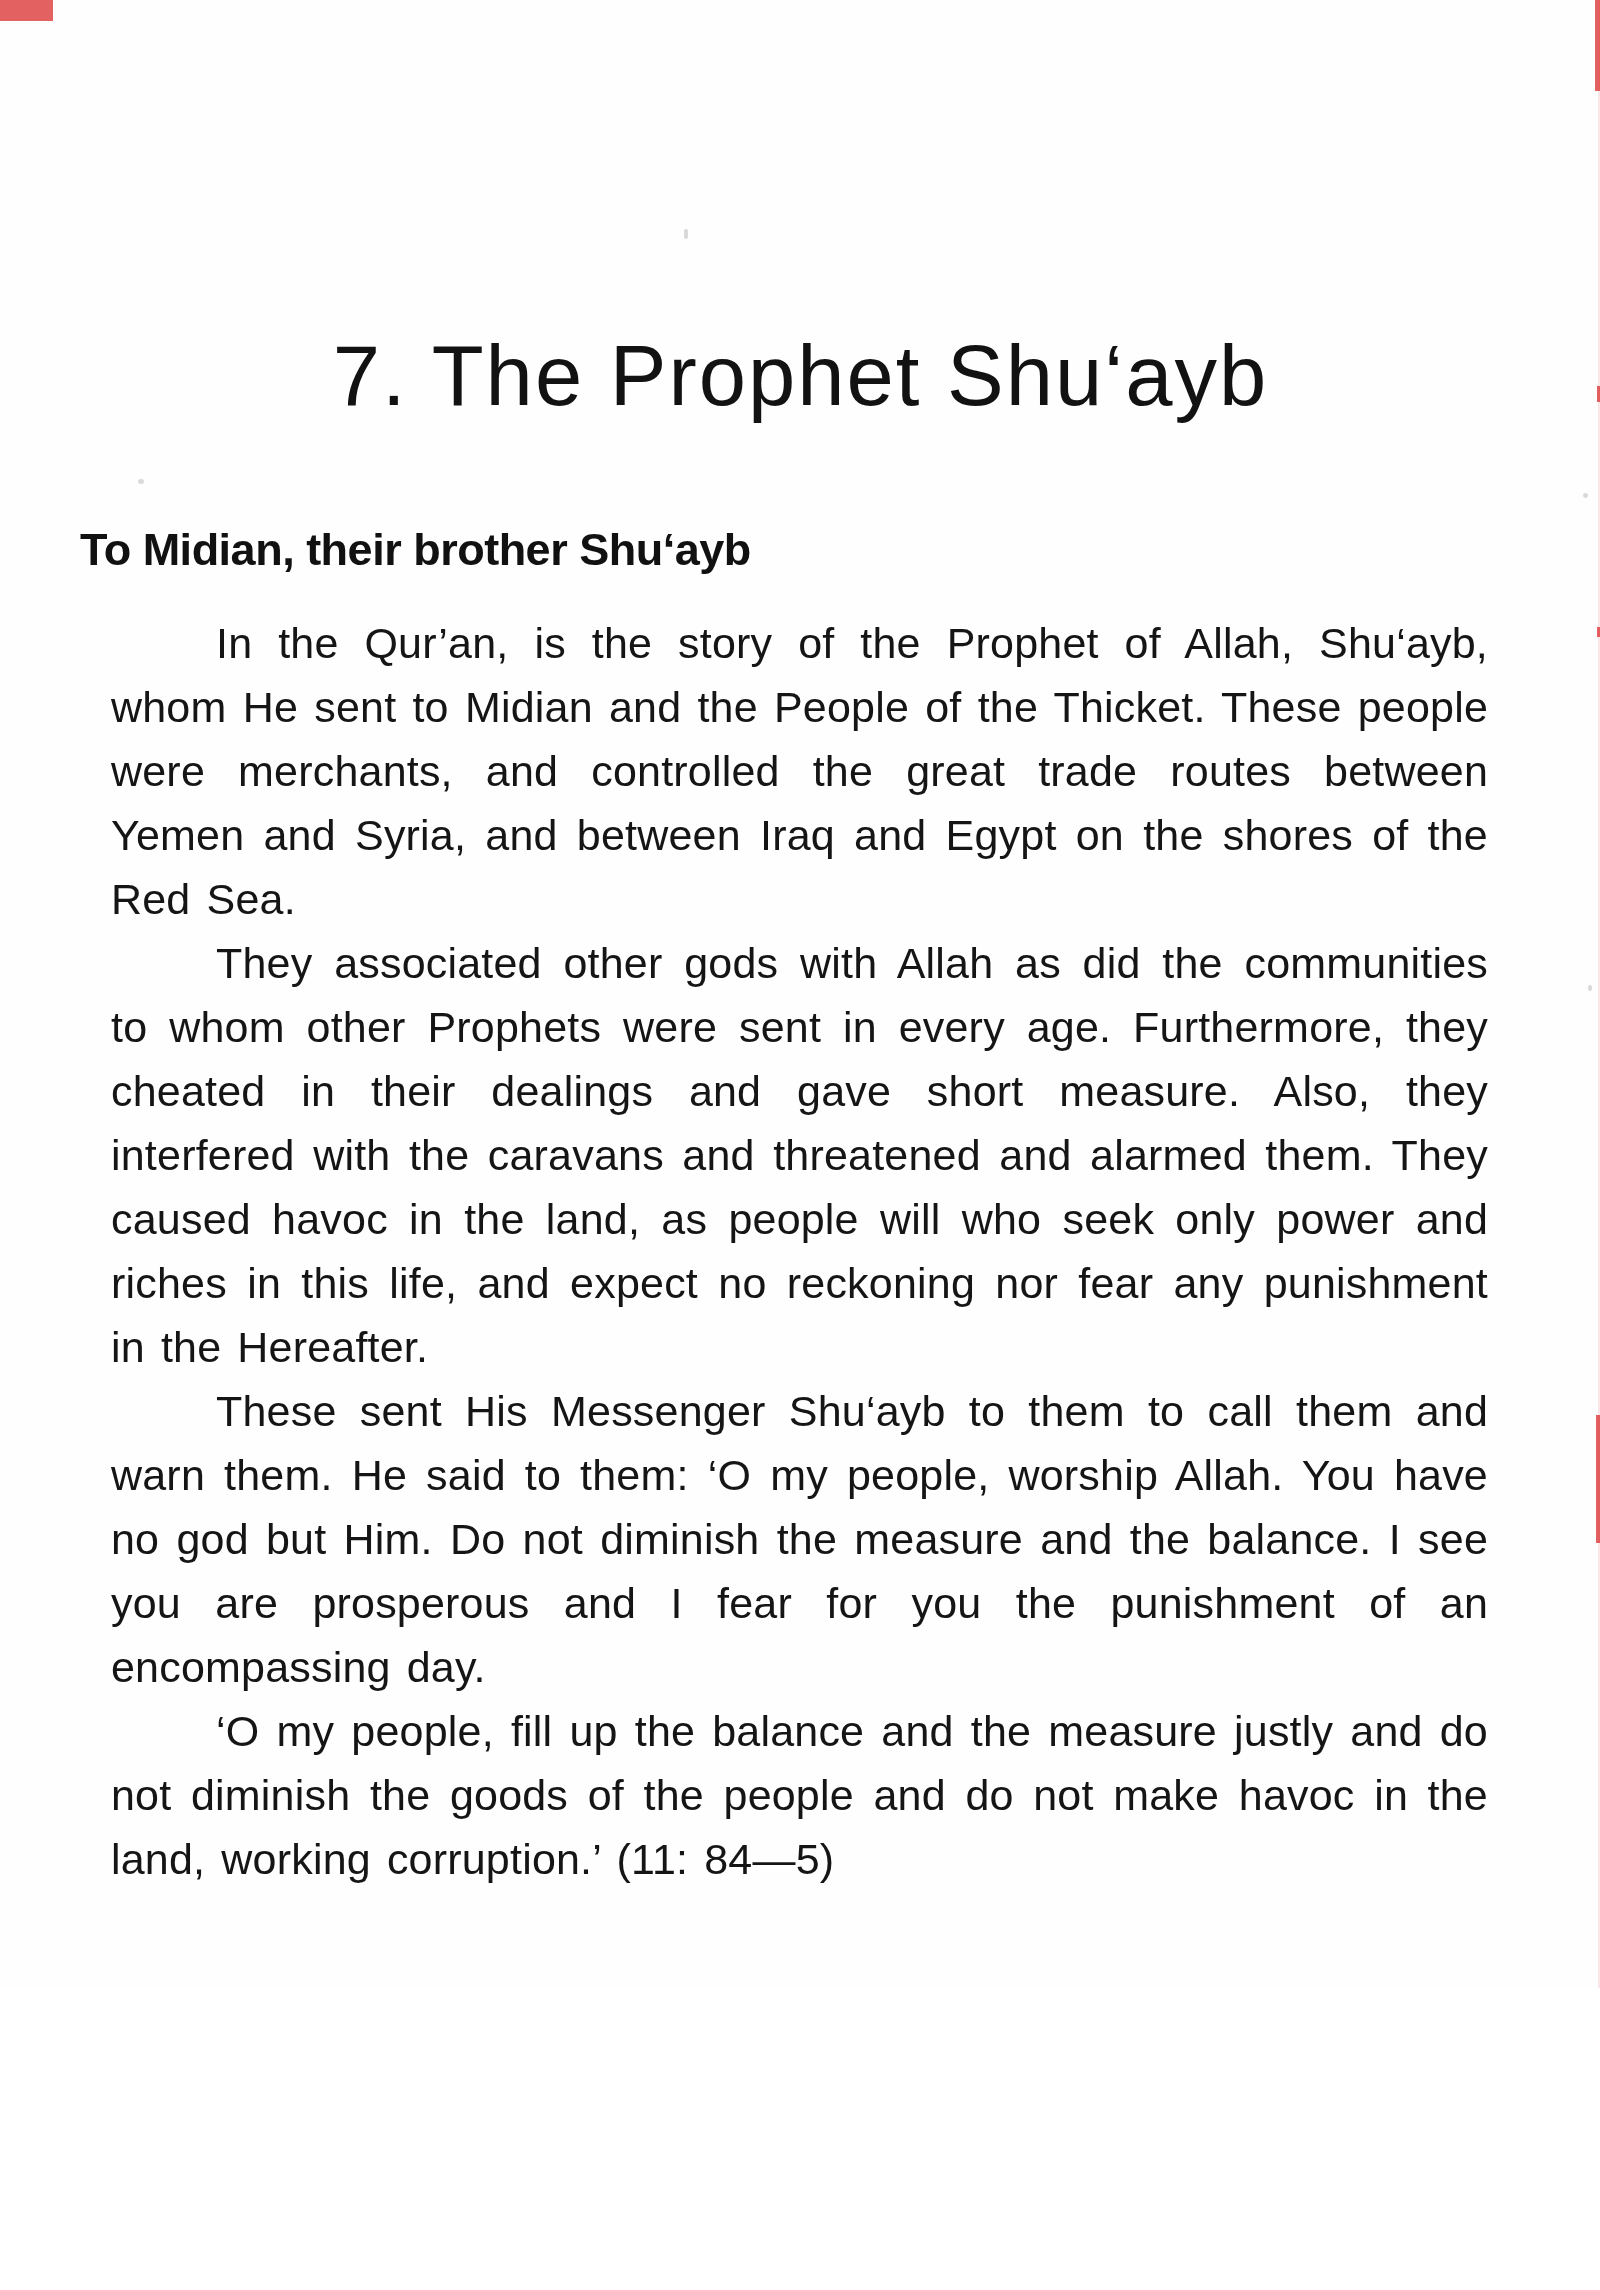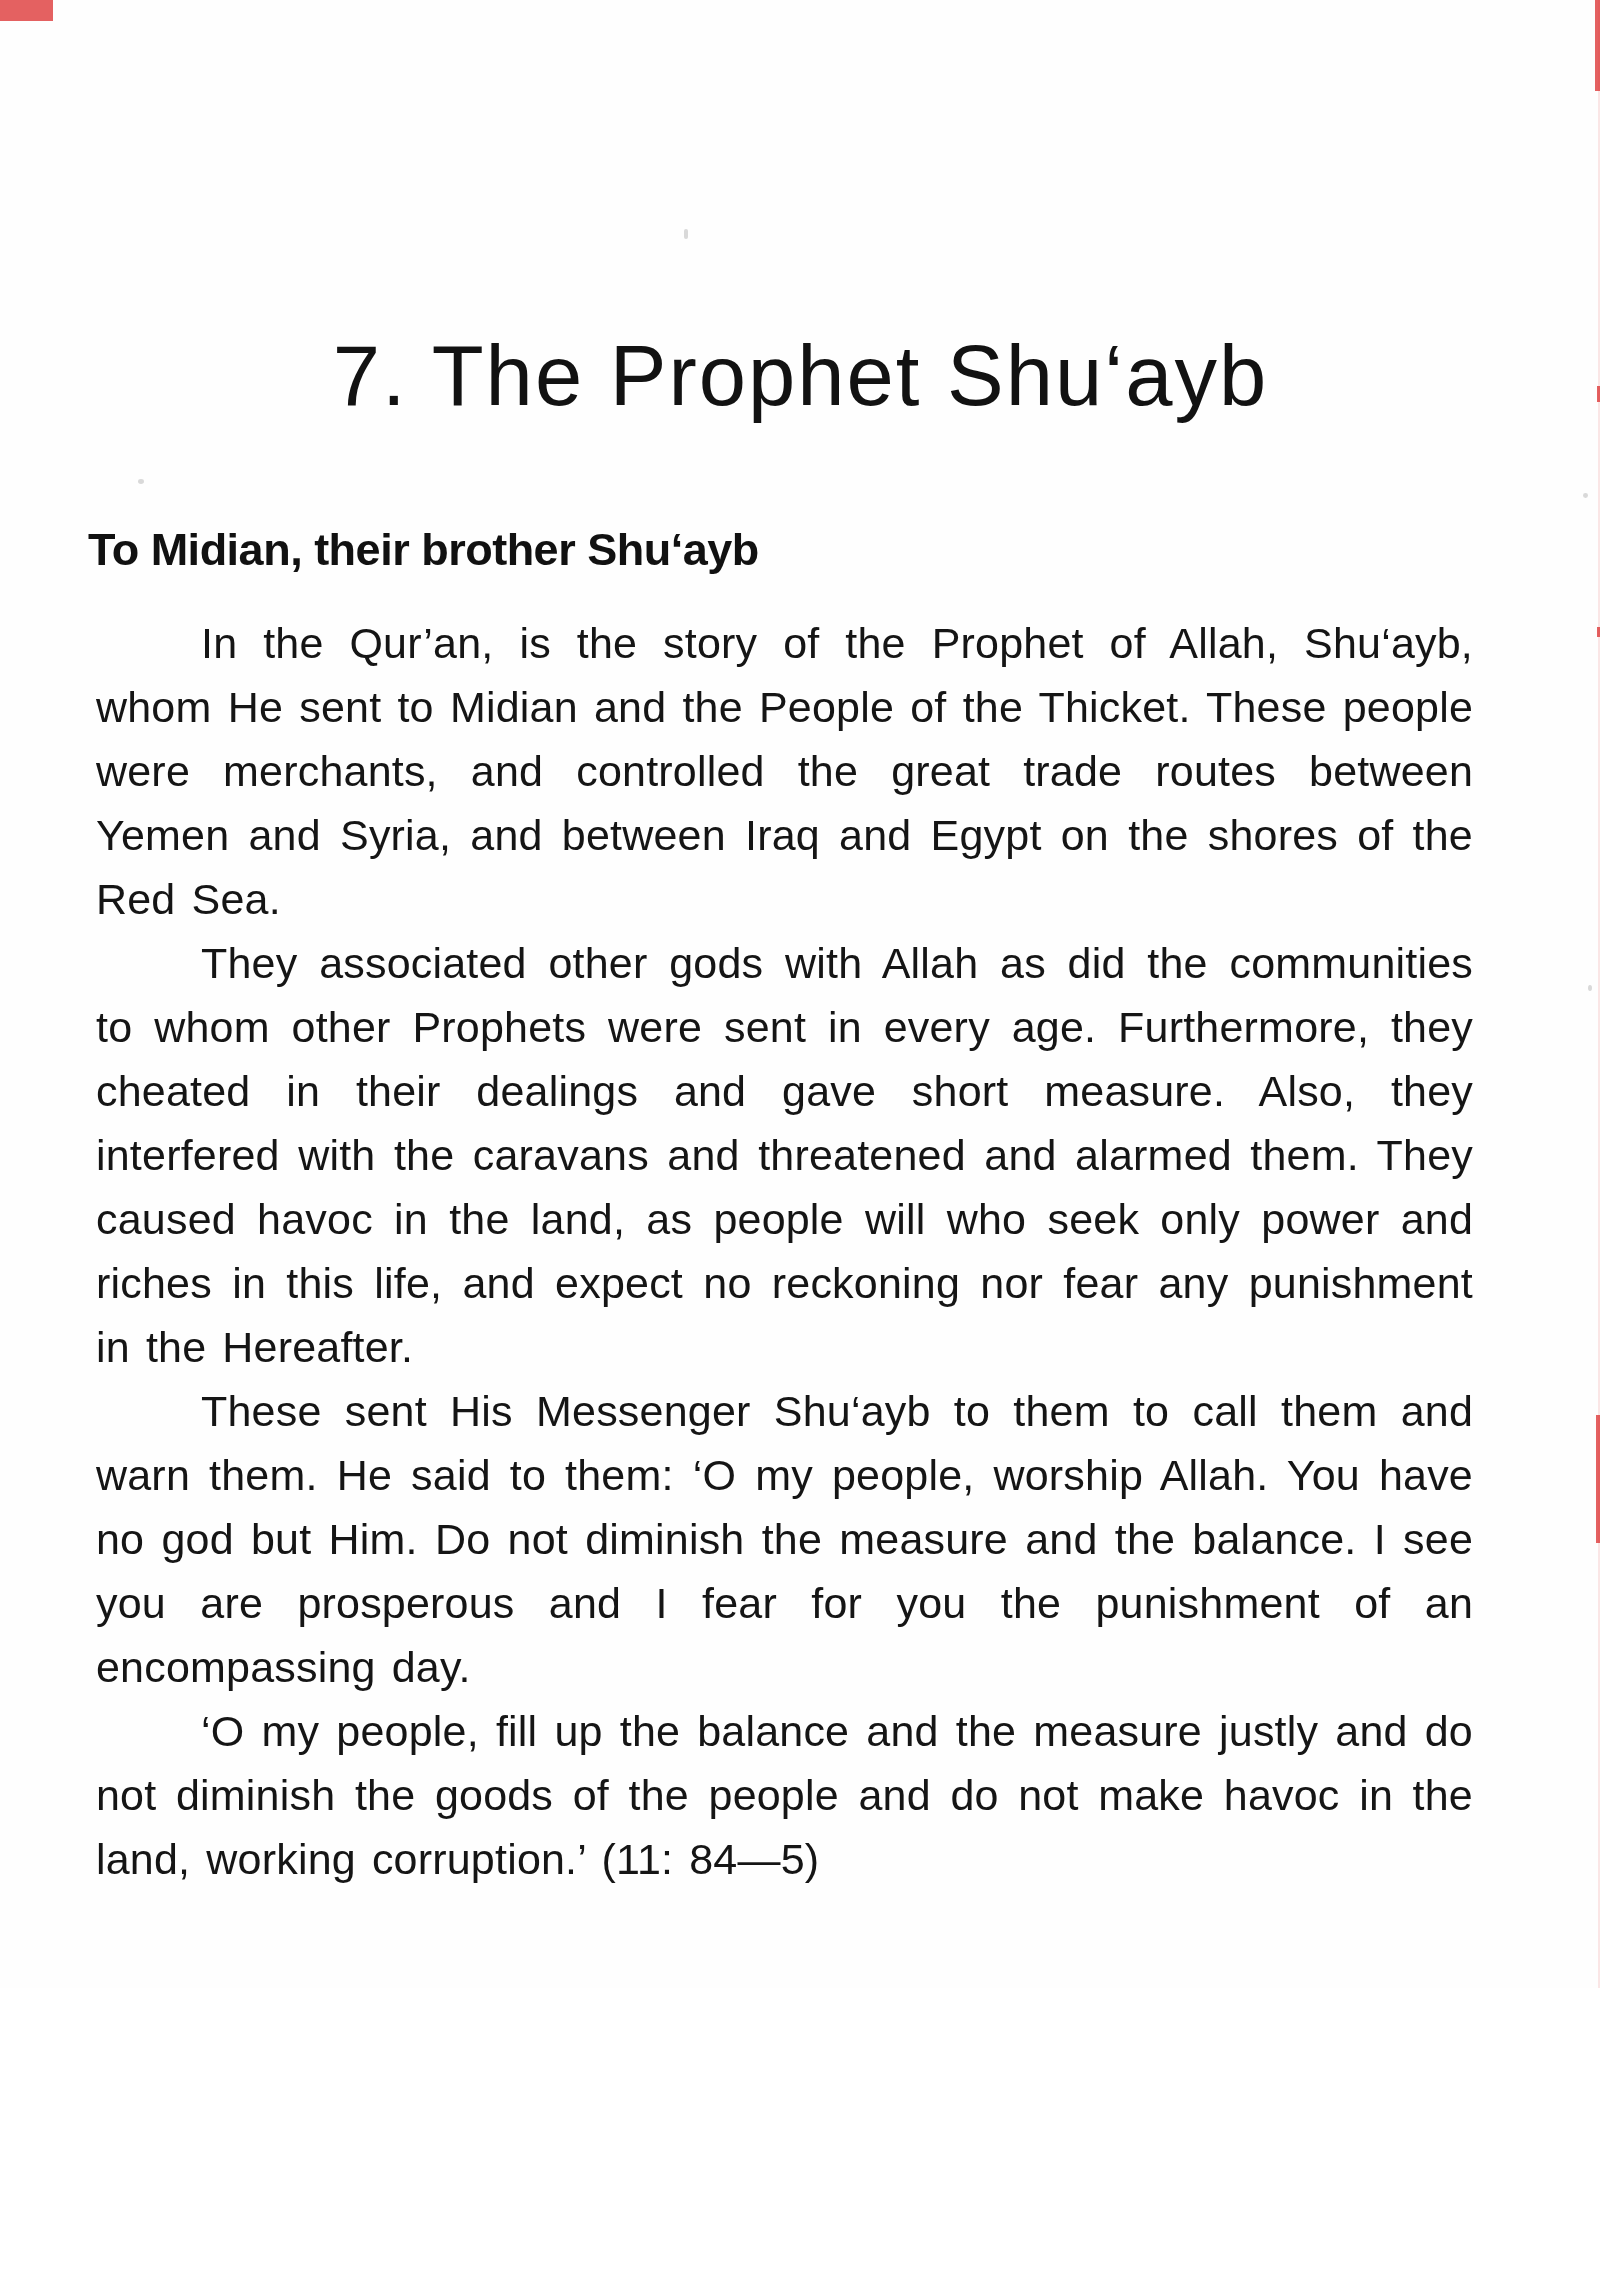--- a/index.html
+++ b/index.html
@@ -21,31 +21,31 @@
     margin: 0;
     font-size: 85px;
     font-weight: 400;
     letter-spacing: 2px;
     text-align: center;
     color: #121212;
     white-space: nowrap;
   }
   .subheading {
     position: absolute;
-    top: 524px; left: 88px;
+    top: 524px; left: 80px;
     margin: 0;
     font-size: 45px;
     font-weight: 700;
     letter-spacing: -0.5px;
     color: #111;
     white-space: nowrap;
   }
   .body-text {
     position: absolute;
-    top: 611px; left: 96px;
+    top: 611px; left: 111px;
     width: 1377px;
     text-align: justify;
   }
   .body-text p {
     margin: 0;
     text-indent: 105px;
     font-size: 43px;
     line-height: 64px;
     letter-spacing: 0.2px;
     word-spacing: 3.9px;

